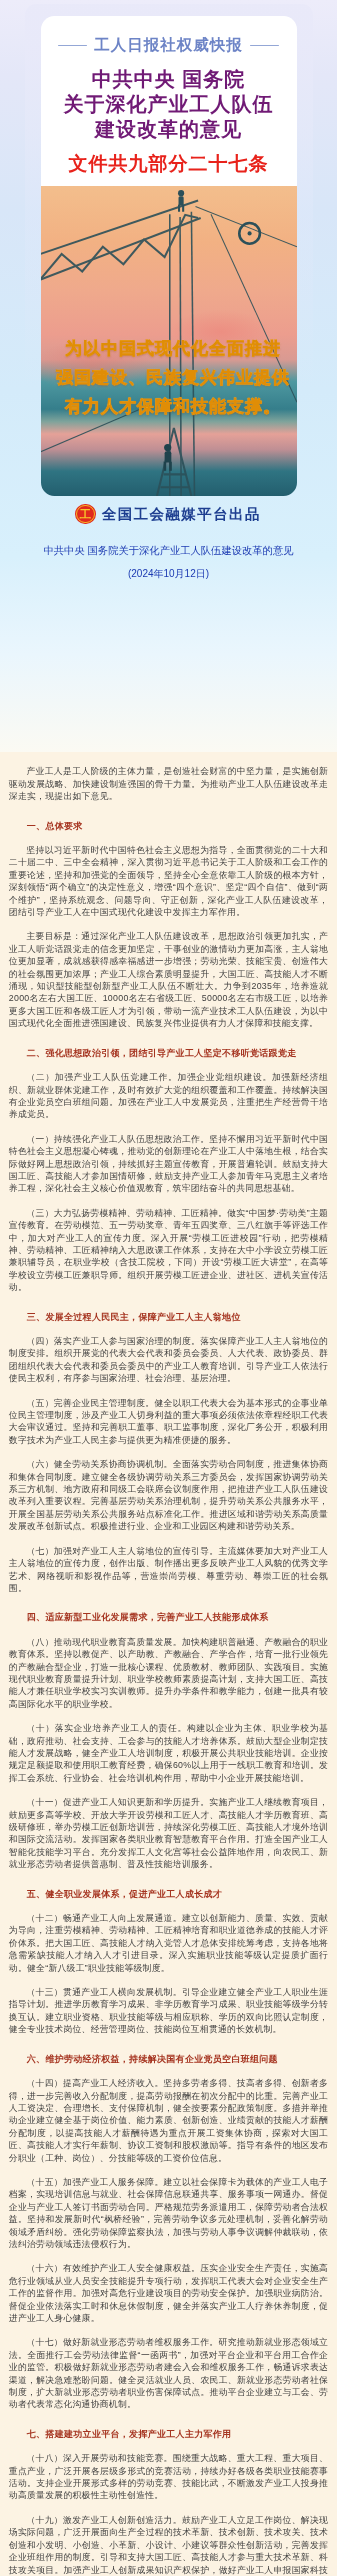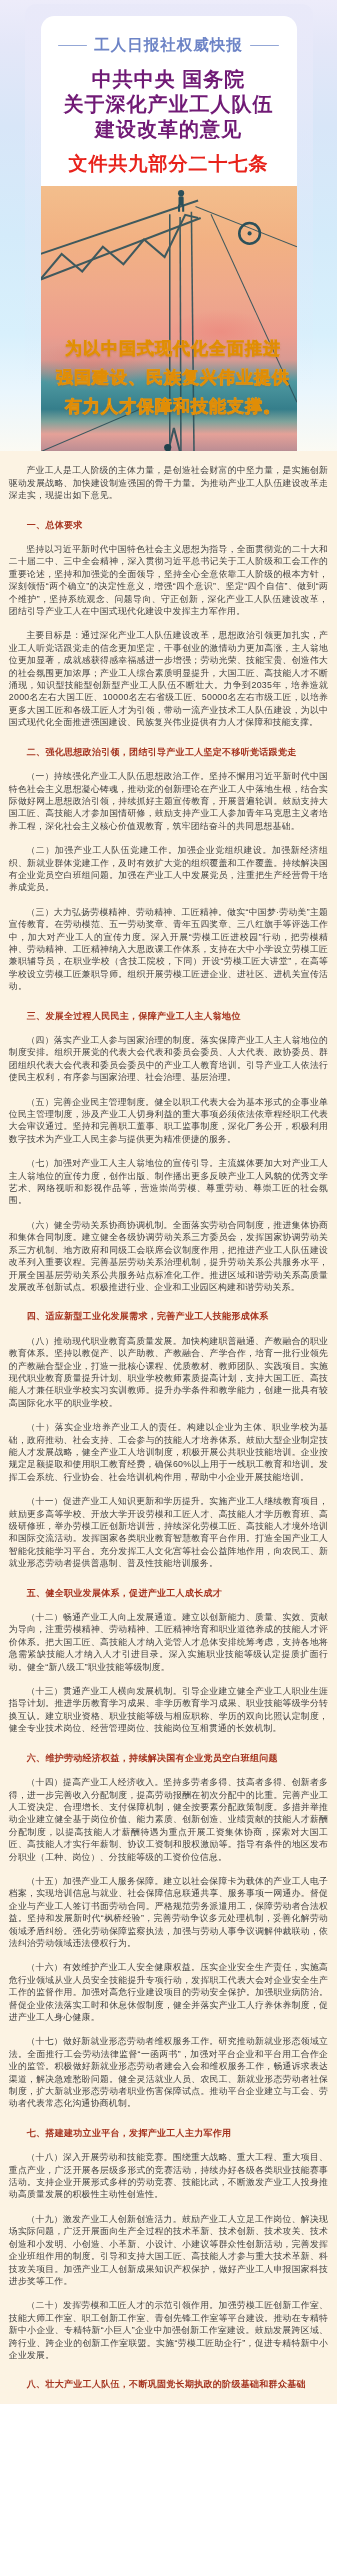--- a/index.html
+++ b/index.html
@@ -2,21 +2,21 @@
 <html lang="zh" style="font-size:8.2px"><head>
 <meta charset="utf-8">
 <style>
   * { margin:0; padding:0; box-sizing:border-box; }
   body { background:#ffffff; font-family:"Liberation Sans","DejaVu Sans",sans-serif; }
   .page { width:337px; margin:0 auto; background:#fff; }
 
   
   .top {
     position:relative;
-    height:451px;
+    height:752px;
     background:linear-gradient(180deg,#EDECFA 0%, #E4E7F8 10%, #D8E6F8 28%,
       #D4EBFA 52%, #D8F0FC 74%, #EAF6FD 87%, #FBFAF3 100%);
     overflow:hidden;
   }
   .lav-panel {
     position:absolute; left:25px; top:4.1px; width:288px; height:511px;
     border-radius:11.3px;
     background:linear-gradient(180deg, rgba(233,233,249,.95) 0%, rgba(224,233,250,.45) 40%, rgba(218,238,252,0) 75%);
   }
   .headline-card {
@@ -170,28 +170,28 @@
     <div class="doc-title">中共中央 国务院关于深化产业工人队伍建设改革的意见</div>
     <div class="doc-date">(2024年10月12日)</div>
   </section>
 
   <section class="content" id="doc-body">
       <p class="para">产业工人是工人阶级的主体力量，是创造社会财富的中坚力量，是实施创新驱动发展战略、加快建设制造强国的骨干力量。为推动产业工人队伍建设改革走深走实，现提出如下意见。</p>
       <h2 class="sec-heading">一、总体要求</h2>
       <p class="para">坚持以习近平新时代中国特色社会主义思想为指导，全面贯彻党的二十大和二十届二中、三中全会精神，深入贯彻习近平总书记关于工人阶级和工会工作的重要论述，坚持和加强党的全面领导，坚持全心全意依靠工人阶级的根本方针，深刻领悟“两个确立”的决定性意义，增强“四个意识”、坚定“四个自信”、做到“两个维护”，坚持系统观念、问题导向、守正创新，深化产业工人队伍建设改革，团结引导产业工人在中国式现代化建设中发挥主力军作用。</p>
       <p class="para">主要目标是：通过深化产业工人队伍建设改革，思想政治引领更加扎实，产业工人听党话跟党走的信念更加坚定，干事创业的激情动力更加高涨，主人翁地位更加显著，成就感获得感幸福感进一步增强；劳动光荣、技能宝贵、创造伟大的社会氛围更加浓厚；产业工人综合素质明显提升，大国工匠、高技能人才不断涌现，知识型技能型创新型产业工人队伍不断壮大。力争到2035年，培养造就2000名左右大国工匠、10000名左右省级工匠、50000名左右市级工匠，以培养更多大国工匠和各级工匠人才为引领，带动一流产业技术工人队伍建设，为以中国式现代化全面推进强国建设、民族复兴伟业提供有力人才保障和技能支撑。</p>
       <h2 class="sec-heading">二、强化思想政治引领，团结引导产业工人坚定不移听党话跟党走</h2>
+      <p class="para">（二）加强产业工人队伍党建工作。加强企业党组织建设。加强新经济组织、新就业群体党建工作，及时有效扩大党的组织覆盖和工作覆盖。持续解决国有企业党员空白班组问题。加强在产业工人中发展党员，注重把生产经营骨干培养成党员。</p>
       <p class="para">（一）持续强化产业工人队伍思想政治工作。坚持不懈用习近平新时代中国特色社会主义思想凝心铸魂，推动党的创新理论在产业工人中落地生根，结合实际做好网上思想政治引领，持续抓好主题宣传教育，开展普遍轮训。鼓励支持大国工匠、高技能人才参加国情研修，鼓励支持产业工人参加青年马克思主义者培养工程，深化社会主义核心价值观教育，筑牢团结奋斗的共同思想基础。</p>
-      <p class="para">（二）加强产业工人队伍党建工作。加强企业党组织建设。加强新经济组织、新就业群体党建工作，及时有效扩大党的组织覆盖和工作覆盖。持续解决国有企业党员空白班组问题。加强在产业工人中发展党员，注重把生产经营骨干培养成党员。</p>
       <p class="para">（三）大力弘扬劳模精神、劳动精神、工匠精神。做实“中国梦·劳动美”主题宣传教育。在劳动模范、五一劳动奖章、青年五四奖章、三八红旗手等评选工作中，加大对产业工人的宣传力度。深入开展“劳模工匠进校园”行动，把劳模精神、劳动精神、工匠精神纳入大思政课工作体系，支持在大中小学设立劳模工匠兼职辅导员，在职业学校（含技工院校，下同）开设“劳模工匠大讲堂”，在高等学校设立劳模工匠兼职导师。组织开展劳模工匠进企业、进社区、进机关宣传活动。</p>
       <h2 class="sec-heading">三、发展全过程人民民主，保障产业工人主人翁地位</h2>
       <p class="para">（四）落实产业工人参与国家治理的制度。落实保障产业工人主人翁地位的制度安排。组织开展党的代表大会代表和委员会委员、人大代表、政协委员、群团组织代表大会代表和委员会委员中的产业工人教育培训。引导产业工人依法行使民主权利，有序参与国家治理、社会治理、基层治理。</p>
       <p class="para">（五）完善企业民主管理制度。健全以职工代表大会为基本形式的企事业单位民主管理制度，涉及产业工人切身利益的重大事项必须依法依章程经职工代表大会审议通过。坚持和完善职工董事、职工监事制度，深化厂务公开，积极利用数字技术为产业工人民主参与提供更为精准便捷的服务。</p>
+      <p class="para">（六）健全劳动关系协商协调机制。全面落实劳动合同制度，推进集体协商和集体合同制度。建立健全各级协调劳动关系三方委员会，发挥国家协调劳动关系三方机制、地方政府和同级工会联席会议制度作用，把推进产业工人队伍建设改革列入重要议程。完善基层劳动关系治理机制，提升劳动关系公共服务水平，开展全国基层劳动关系公共服务站点标准化工作。推进区域和谐劳动关系高质量发展改革创新试点。积极推进行业、企业和工业园区构建和谐劳动关系。</p>
       <p class="para">（七）加强对产业工人主人翁地位的宣传引导。主流媒体要加大对产业工人主人翁地位的宣传力度，创作出版、制作播出更多反映产业工人风貌的优秀文学艺术、网络视听和影视作品等，营造崇尚劳模、尊重劳动、尊崇工匠的社会氛围。</p>
-      <p class="para">（六）健全劳动关系协商协调机制。全面落实劳动合同制度，推进集体协商和集体合同制度。建立健全各级协调劳动关系三方委员会，发挥国家协调劳动关系三方机制、地方政府和同级工会联席会议制度作用，把推进产业工人队伍建设改革列入重要议程。完善基层劳动关系治理机制，提升劳动关系公共服务水平，开展全国基层劳动关系公共服务站点标准化工作。推进区域和谐劳动关系高质量发展改革创新试点。积极推进行业、企业和工业园区构建和谐劳动关系。</p>
       <h2 class="sec-heading">四、适应新型工业化发展需求，完善产业工人技能形成体系</h2>
       <p class="para">（八）推动现代职业教育高质量发展。加快构建职普融通、产教融合的职业教育体系。坚持以教促产、以产助教、产教融合、产学合作，培育一批行业领先的产教融合型企业，打造一批核心课程、优质教材、教师团队、实践项目。实施现代职业教育质量提升计划、职业学校教师素质提高计划，支持大国工匠、高技能人才兼任职业学校实习实训教师。提升办学条件和教学能力，创建一批具有较高国际化水平的职业学校。</p>
       <p class="para">（十）落实企业培养产业工人的责任。构建以企业为主体、职业学校为基础，政府推动、社会支持、工会参与的技能人才培养体系。鼓励大型企业制定技能人才发展战略，健全产业工人培训制度，积极开展公共职业技能培训。企业按规定足额提取和使用职工教育经费，确保60%以上用于一线职工教育和培训。发挥工会系统、行业协会、社会培训机构作用，帮助中小企业开展技能培训。</p>
       <p class="para">（十一）促进产业工人知识更新和学历提升。实施产业工人继续教育项目，鼓励更多高等学校、开放大学开设劳模和工匠人才、高技能人才学历教育班、高级研修班，举办劳模工匠创新培训营，持续深化劳模工匠、高技能人才境外培训和国际交流活动。发挥国家各类职业教育智慧教育平台作用。打造全国产业工人智能化技能学习平台。充分发挥工人文化宫等社会公益阵地作用，向农民工、新就业形态劳动者提供普惠制、普及性技能培训服务。</p>
       <h2 class="sec-heading">五、健全职业发展体系，促进产业工人成长成才</h2>
       <p class="para">（十二）畅通产业工人向上发展通道。建立以创新能力、质量、实效、贡献为导向，注重劳模精神、劳动精神、工匠精神培育和职业道德养成的技能人才评价体系。把大国工匠、高技能人才纳入党管人才总体安排统筹考虑，支持各地将急需紧缺技能人才纳入人才引进目录。深入实施职业技能等级认定提质扩面行动。健全“新八级工”职业技能等级制度。</p>
       <p class="para">（十三）贯通产业工人横向发展机制。引导企业建立健全产业工人职业生涯指导计划。推进学历教育学习成果、非学历教育学习成果、职业技能等级学分转换互认。建立职业资格、职业技能等级与相应职称、学历的双向比照认定制度，健全专业技术岗位、经营管理岗位、技能岗位互相贯通的长效机制。</p>
       <h2 class="sec-heading">六、维护劳动经济权益，持续解决国有企业党员空白班组问题</h2>
       <p class="para">（十四）提高产业工人经济收入。坚持多劳者多得、技高者多得、创新者多得，进一步完善收入分配制度，提高劳动报酬在初次分配中的比重。完善产业工人工资决定、合理增长、支付保障机制，健全按要素分配政策制度。多措并举推动企业建立健全基于岗位价值、能力素质、创新创造、业绩贡献的技能人才薪酬分配制度，以提高技能人才薪酬待遇为重点开展工资集体协商，探索对大国工匠、高技能人才实行年薪制、协议工资制和股权激励等。指导有条件的地区发布分职业（工种、岗位）、分技能等级的工资价位信息。</p>
       <p class="para">（十五）加强产业工人服务保障。建立以社会保障卡为载体的产业工人电子档案，实现培训信息与就业、社会保障信息联通共享、服务事项一网通办。督促企业与产业工人签订书面劳动合同。严格规范劳务派遣用工，保障劳动者合法权益。坚持和发展新时代“枫桥经验”，完善劳动争议多元处理机制，妥善化解劳动领域矛盾纠纷。强化劳动保障监察执法，加强与劳动人事争议调解仲裁联动，依法纠治劳动领域违法侵权行为。</p>

